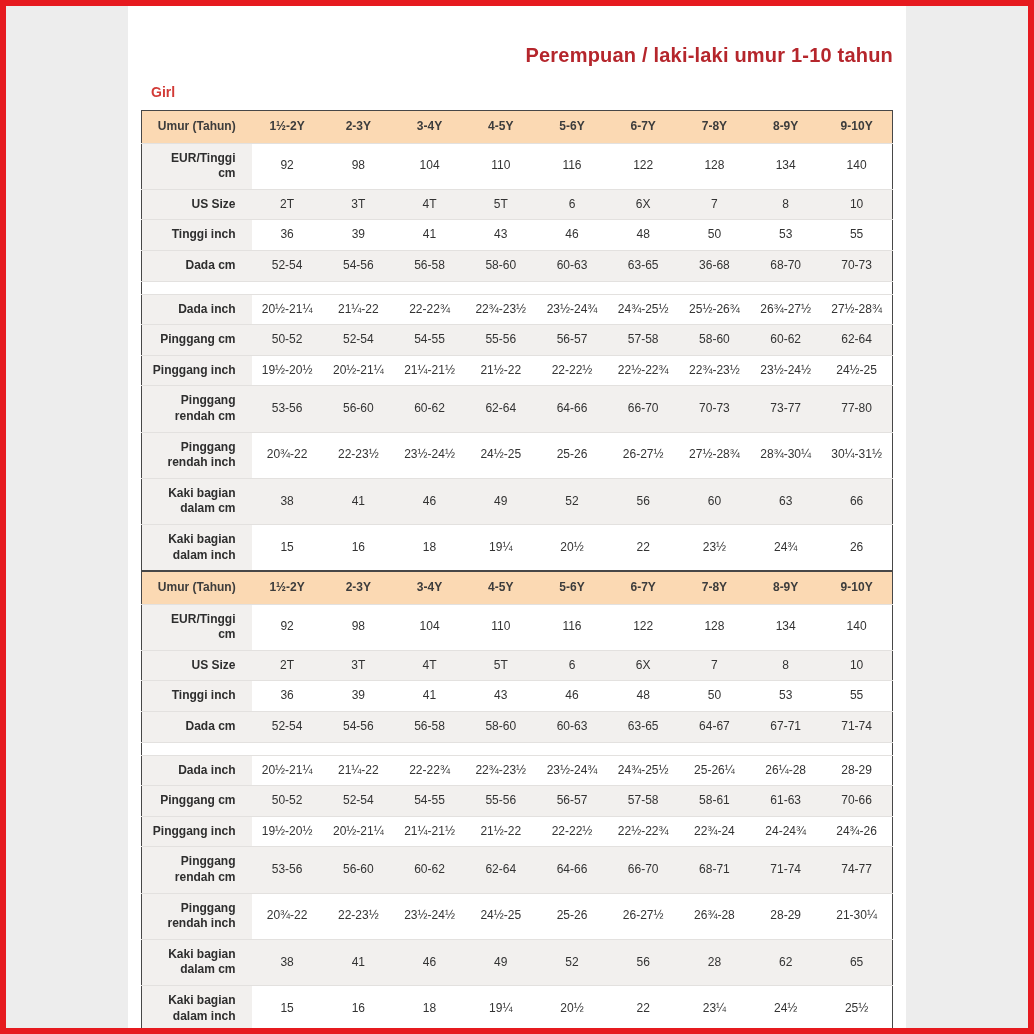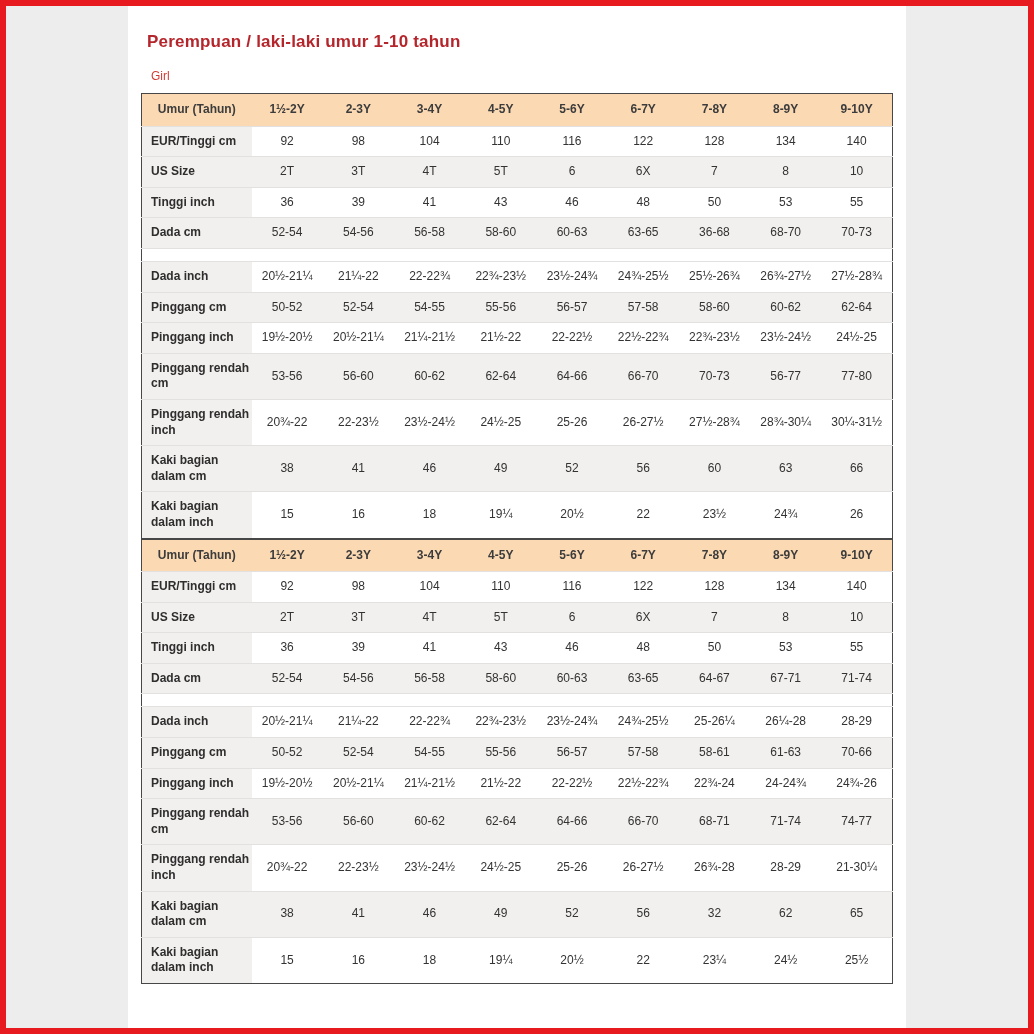--- a/index.html
+++ b/index.html
@@ -14,29 +14,30 @@
   }
   .panel {
     width: 778px;
     height: 100%;
     margin: 0 auto;
     background: var(--panel-bg, #ffffff);
     padding: 26px 13px 16px 13px;
   }
   .page-title {
     color: var(--title-red, #b5262c);
-    font-size: 17px;
+    font-size: 20px;
     font-weight: bold;
     letter-spacing: .2px;
-    margin: 0 0 0 6px;
+    margin: 12px 0 0 6px;
+    text-align: right;
   }
   .section-title {
     color: var(--section-red, #d23a36);
-    font-size: 12px;
-    font-weight: normal;
+    font-size: 14px;
+    font-weight: bold;
     margin: 17px 0 10px 10px;
   }
   table.size-table {
     width: 752px;
     table-layout: fixed;
     border-collapse: collapse;
     border: 1px solid var(--table-border, #474747);
     font-size: 12px;
     color: var(--text-dark, #333333);
   }
@@ -49,25 +50,25 @@
     line-height: 1.3;
   }
   thead th {
     background: var(--header-peach, #fbd9b3);
     font-weight: bold;
     color: #3c3c3c;
     padding: 8px 13px;
     border-top: none;
   }
   td.label {
-    text-align: left;
+    text-align: right;
     font-weight: bold;
     background: var(--row-gray, #f2f0ee);
     padding-left: 9px;
-    padding-right: 1px;
+    padding-right: 16px;
     color: #2e2e2e;
   }
   tr.alt td { background: var(--row-gray, #f2f0ee); }
   tr.spacer td {
     padding: 0;
     height: 13px;
     background: #ffffff;
     border-top: 1px solid var(--row-line, #e3e1df);
   }
   td.val { background: #ffffff; }
@@ -190,21 +191,21 @@
           </tr>
           <tr class="alt">
             <td class="label">Pinggang rendah cm</td>
             <td class="val">53-56</td>
             <td class="val">56-60</td>
             <td class="val">60-62</td>
             <td class="val">62-64</td>
             <td class="val">64-66</td>
             <td class="val">66-70</td>
             <td class="val">70-73</td>
-            <td class="val">56-77</td>
+            <td class="val">73-77</td>
             <td class="val">77-80</td>
           </tr>
           <tr>
             <td class="label">Pinggang rendah inch</td>
             <td class="val">20¾-22</td>
             <td class="val">22-23½</td>
             <td class="val">23½-24½</td>
             <td class="val">24½-25</td>
             <td class="val">25-26</td>
             <td class="val">26-27½</td>
@@ -372,21 +373,21 @@
             <td class="val">21-30¼</td>
           </tr>
           <tr class="alt">
             <td class="label">Kaki bagian dalam cm</td>
             <td class="val">38</td>
             <td class="val">41</td>
             <td class="val">46</td>
             <td class="val">49</td>
             <td class="val">52</td>
             <td class="val">56</td>
-            <td class="val">32</td>
+            <td class="val">28</td>
             <td class="val">62</td>
             <td class="val">65</td>
           </tr>
           <tr>
             <td class="label">Kaki bagian dalam inch</td>
             <td class="val">15</td>
             <td class="val">16</td>
             <td class="val">18</td>
             <td class="val">19¼</td>
             <td class="val">20½</td>

